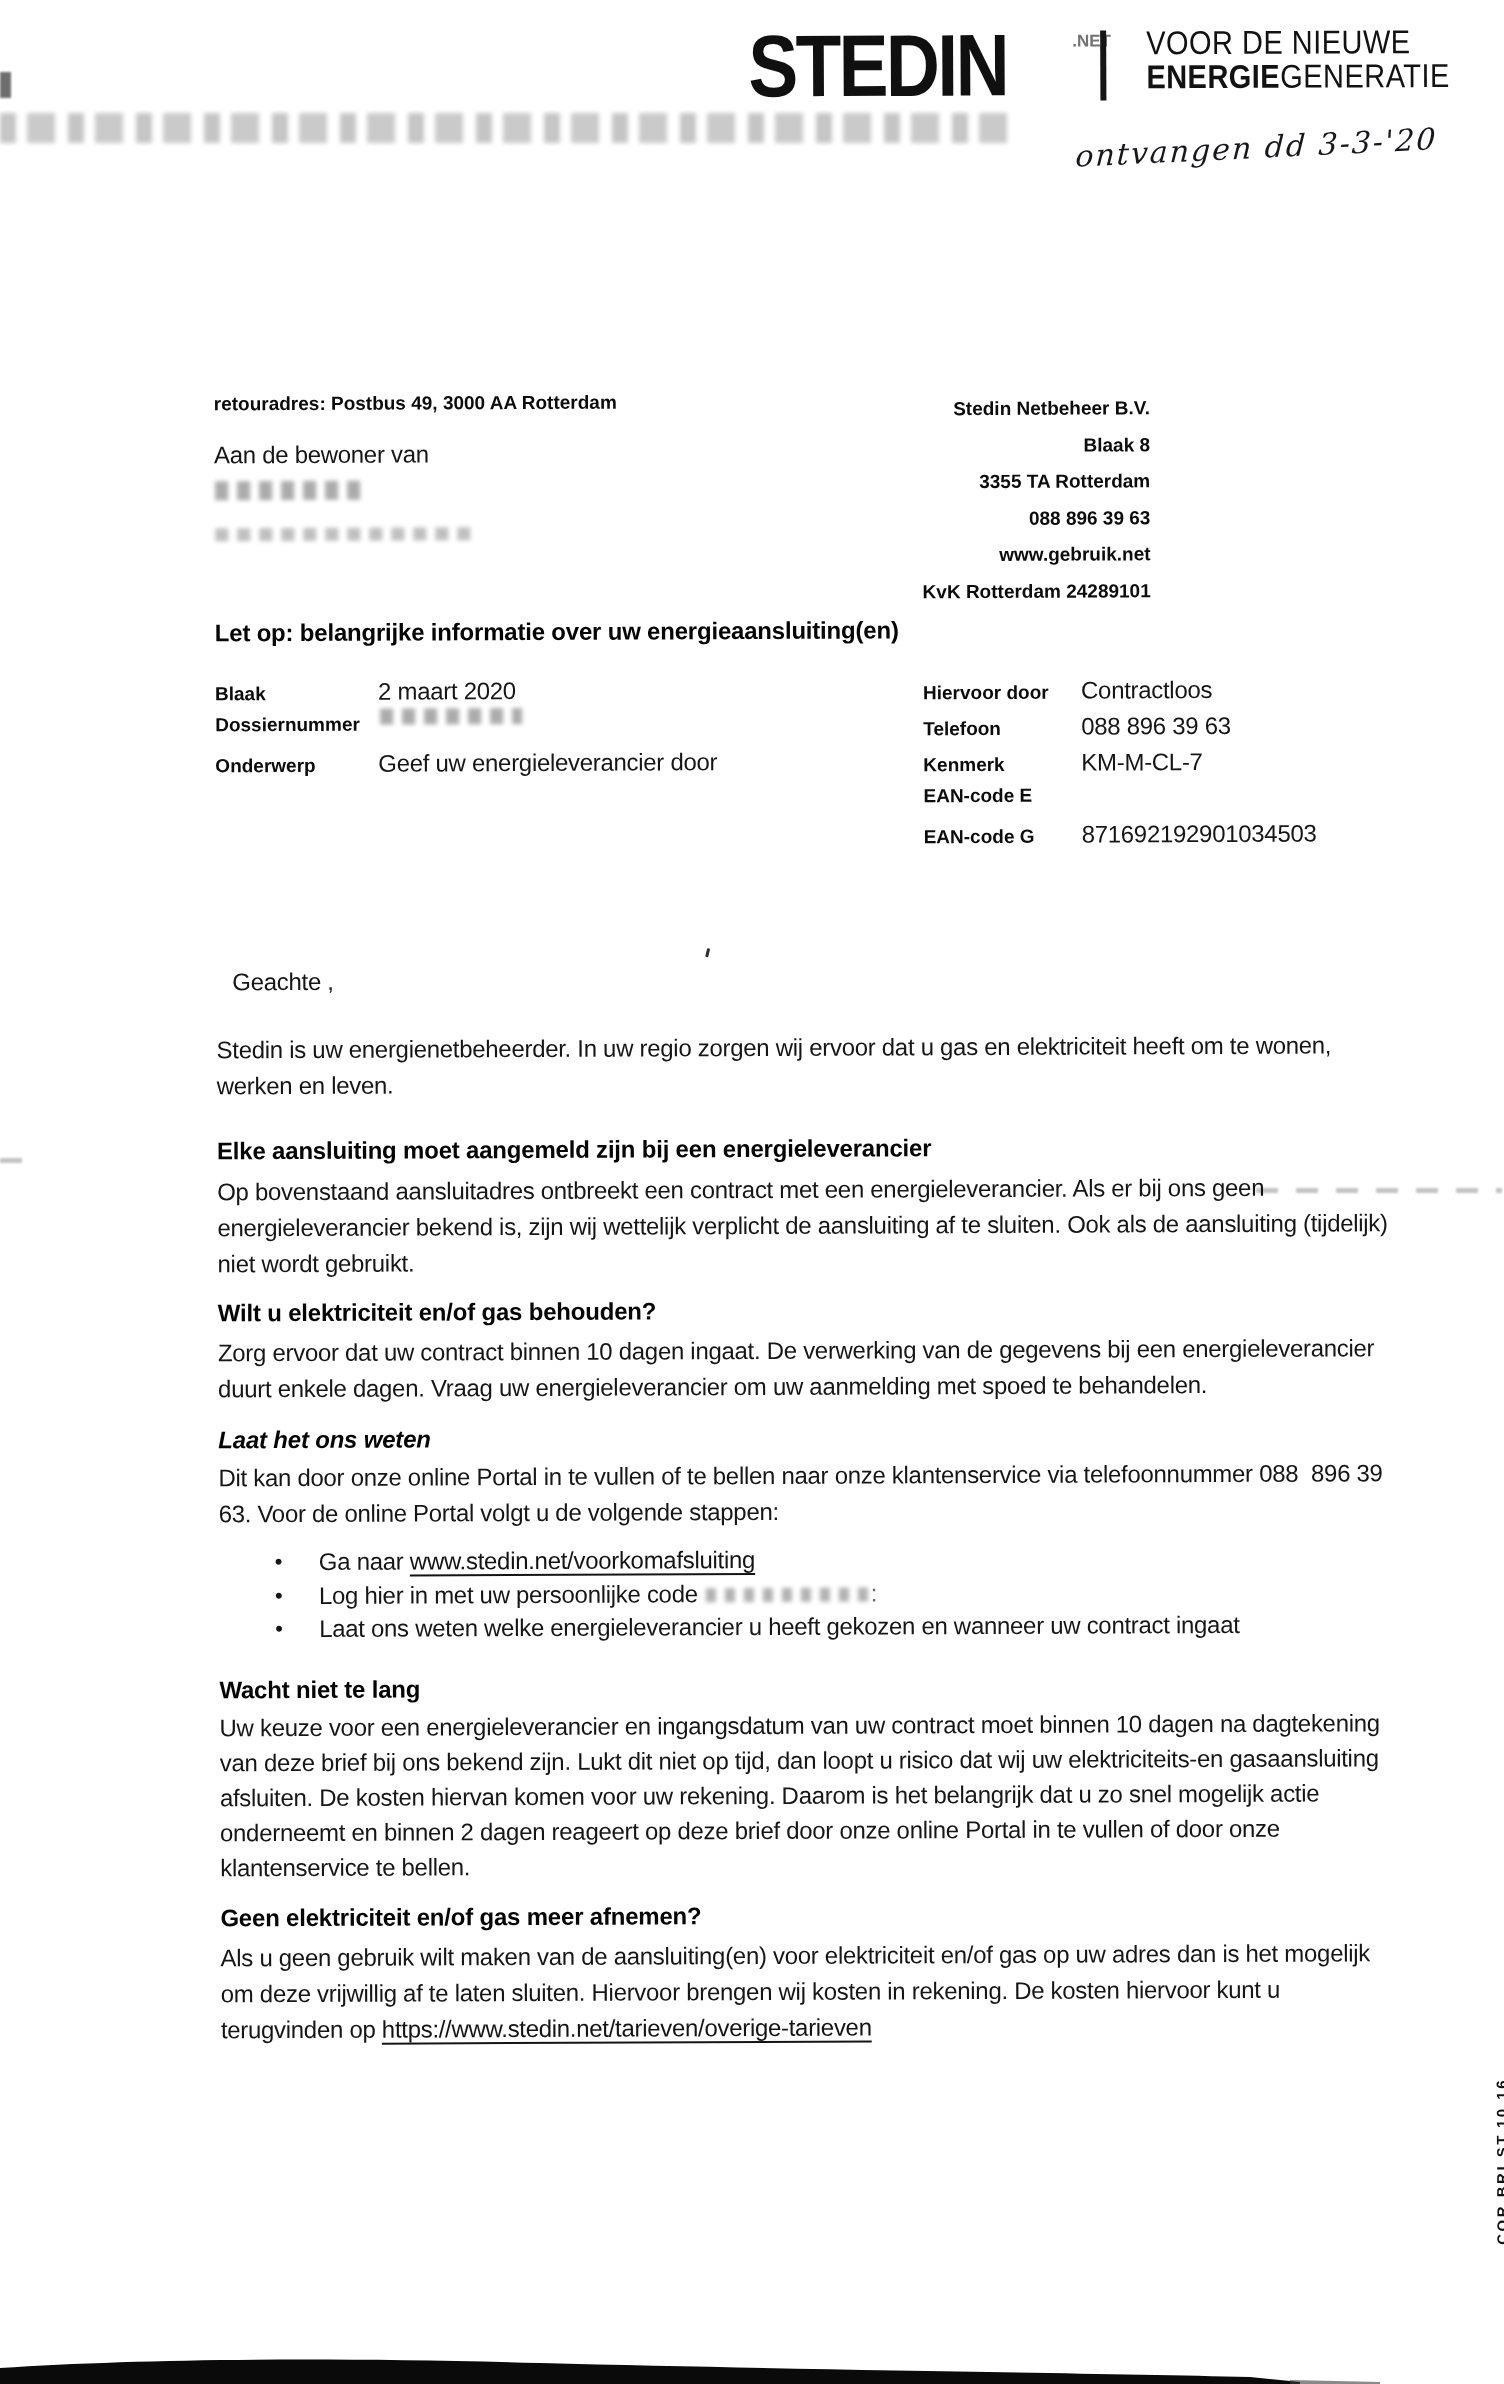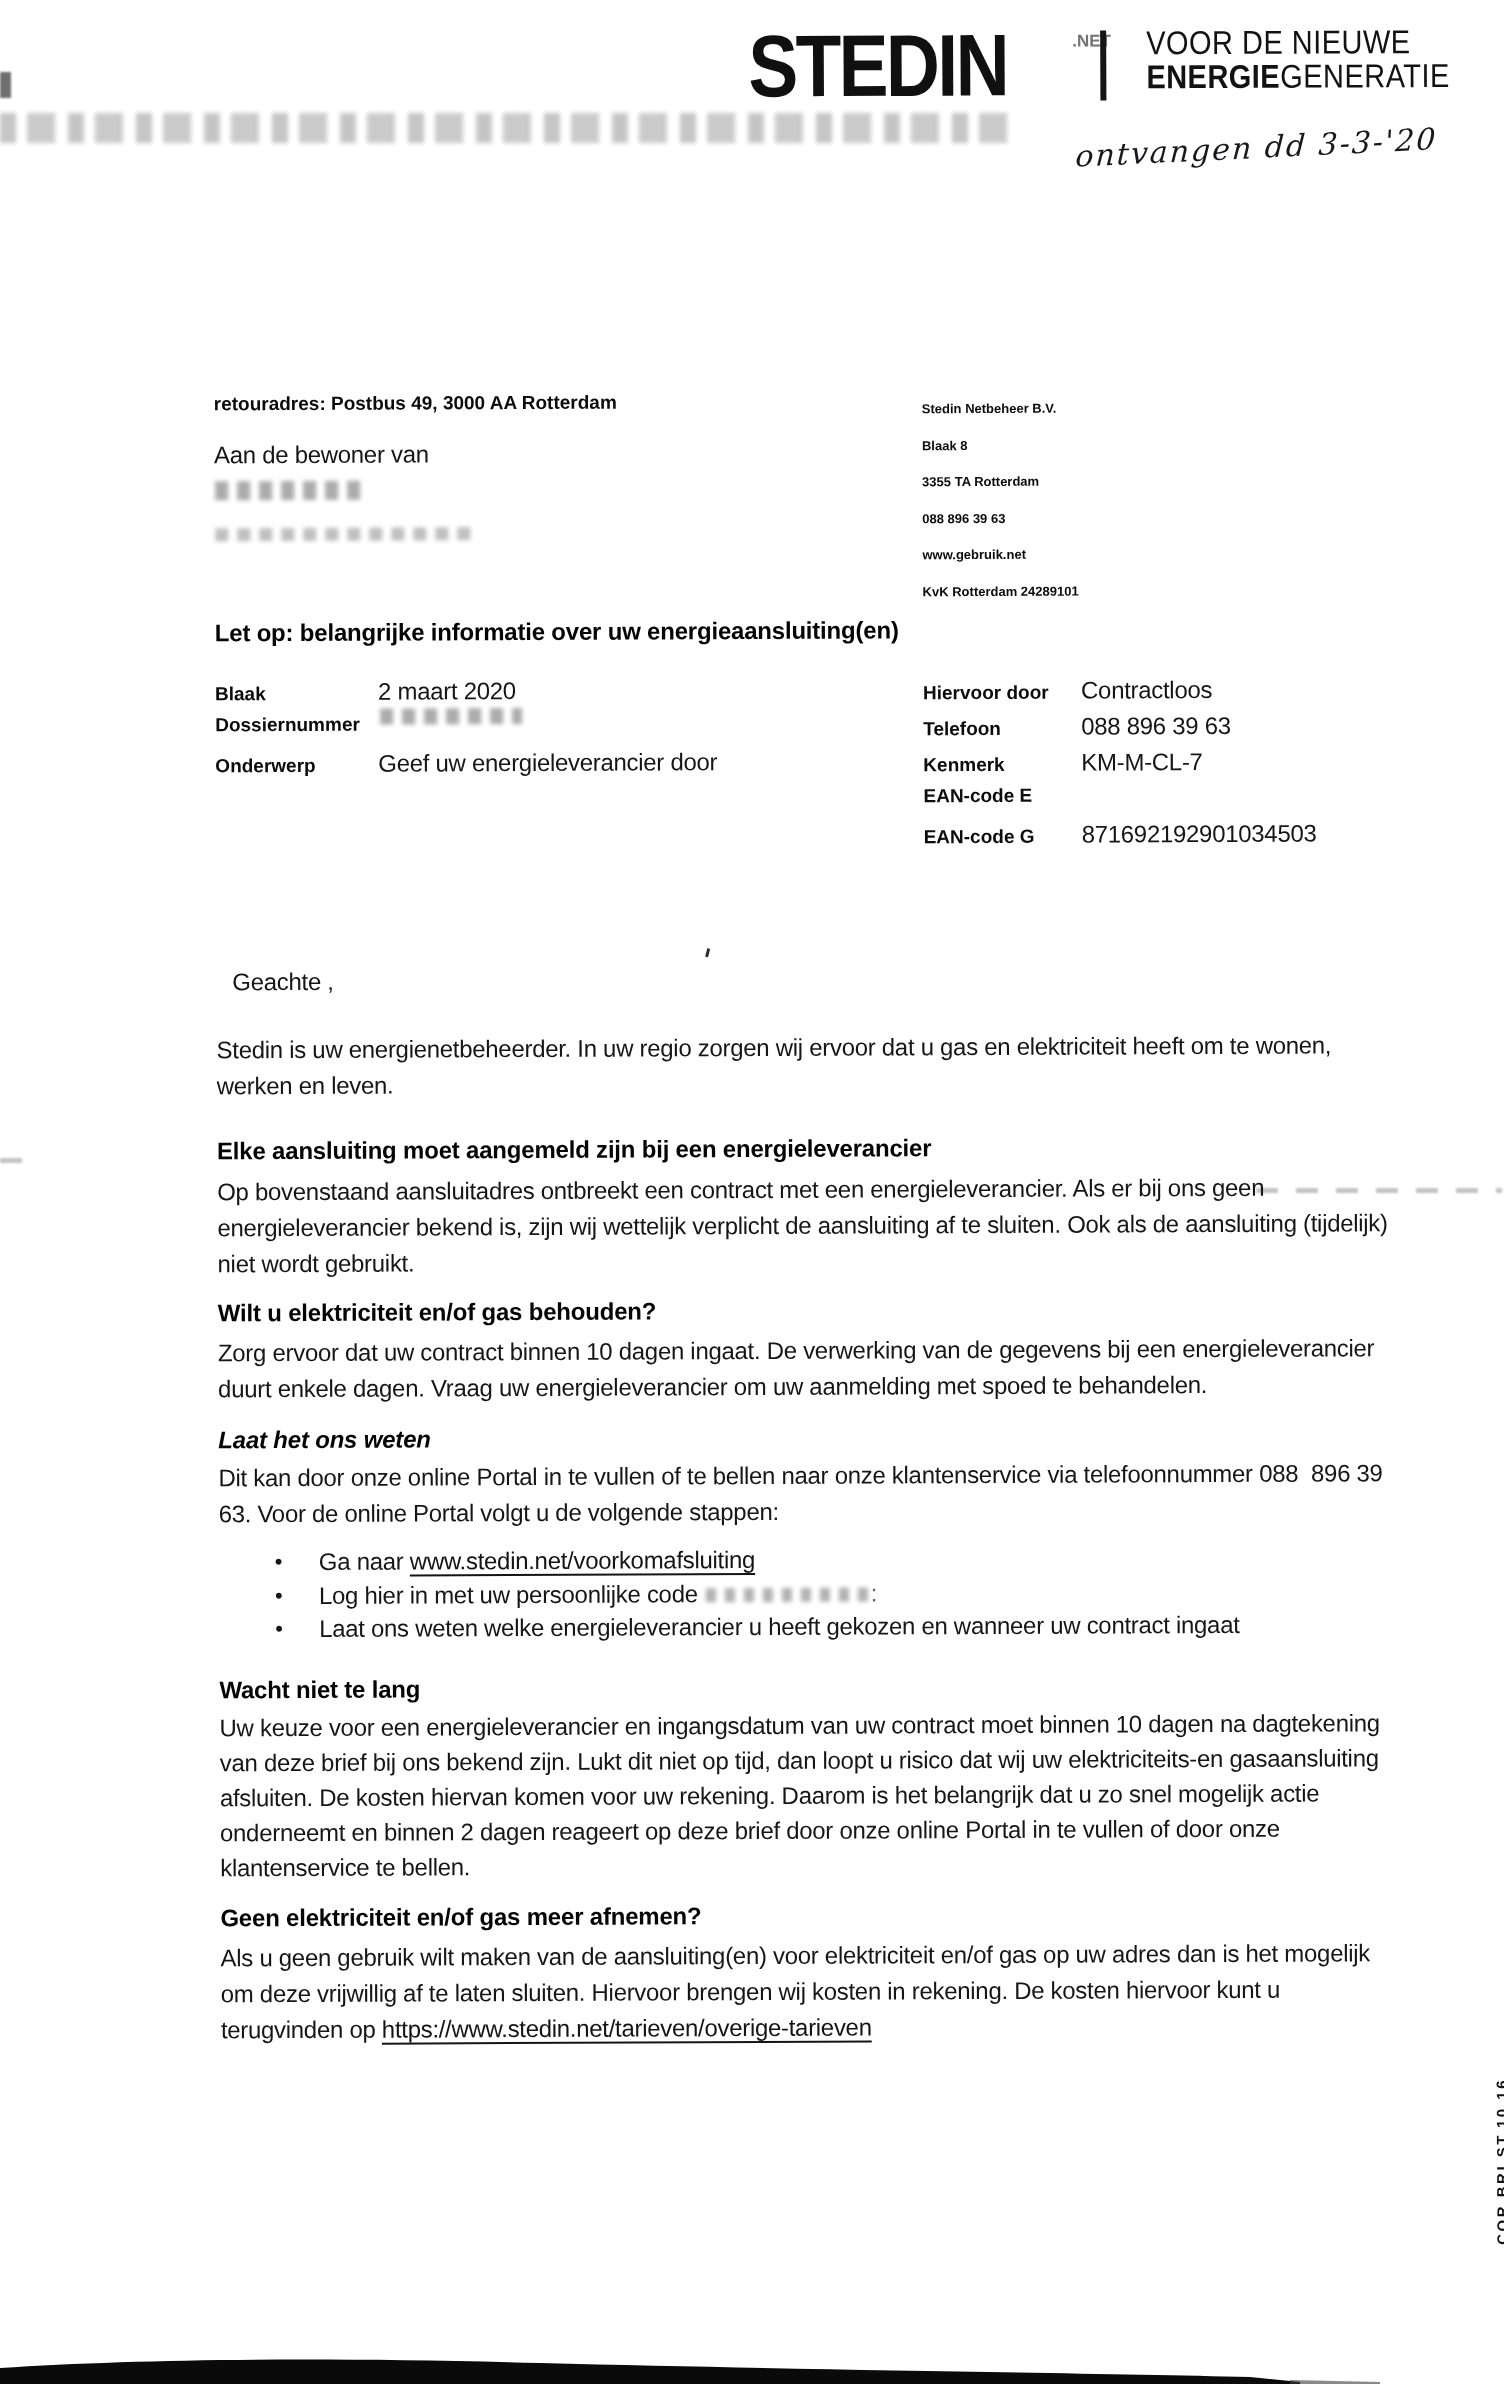--- a/index.html
+++ b/index.html
@@ -26,21 +26,21 @@
     font-family:"DejaVu Serif",serif;font-style:italic;
     font-size:30px;letter-spacing:2px;color:#17171c;
     transform:rotate(-2.5deg) skewX(-6deg);transform-origin:left top;white-space:nowrap;
   }
 
   
   .small-bold{font-size:19px;font-weight:bold;color:#0c0c0c;}
   .heading{font-size:24px;font-weight:bold;color:#050505;letter-spacing:-0.2px;white-space:nowrap;}
   .para{font-size:24px;line-height:36px;letter-spacing:-0.3px;white-space:pre;color:#161616;}
   .value-text{font-size:24px;letter-spacing:-0.3px;color:#161616;}
-  .company-line{font-size:13px;font-weight:bold;line-height:36.5px;color:#0c0c0c;}
+  .company-line{font-size:19px;font-weight:bold;line-height:36.5px;color:#0c0c0c;text-align:right;}
   .meta-row{display:flex;align-items:baseline;}
   .meta-row .lbl{flex:0 0 163px;}
   .meta-row.right .lbl{flex:0 0 158px;}
   a.doc-link{color:#141414;text-decoration:underline;text-decoration-thickness:2px;text-underline-offset:5px;}
 
   
   .bullet-row{display:flex;line-height:33.5px;font-size:24px;letter-spacing:-0.3px;color:#161616;}
   .bullet-dot{flex:0 0 44px;font-size:22px;}
 
   

